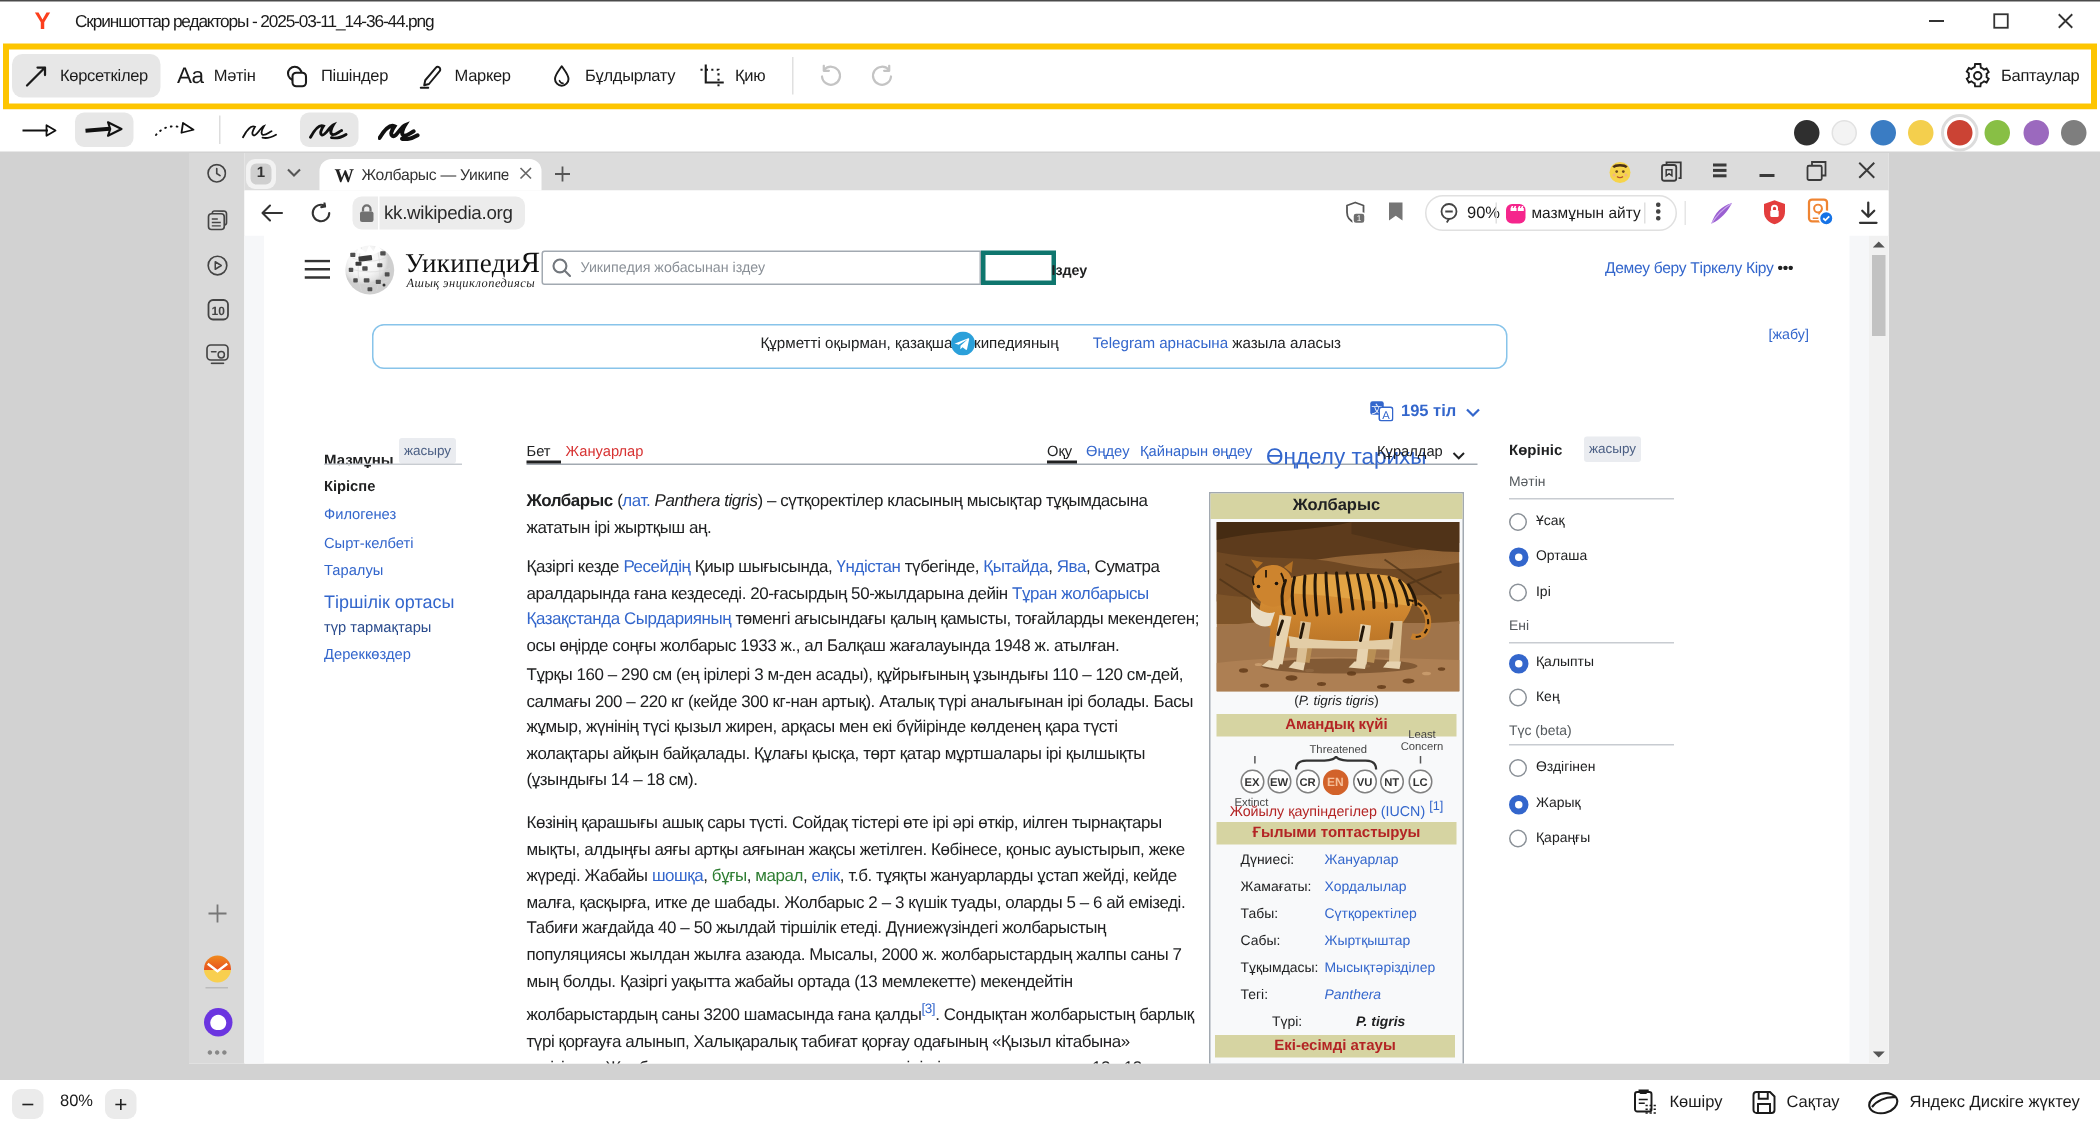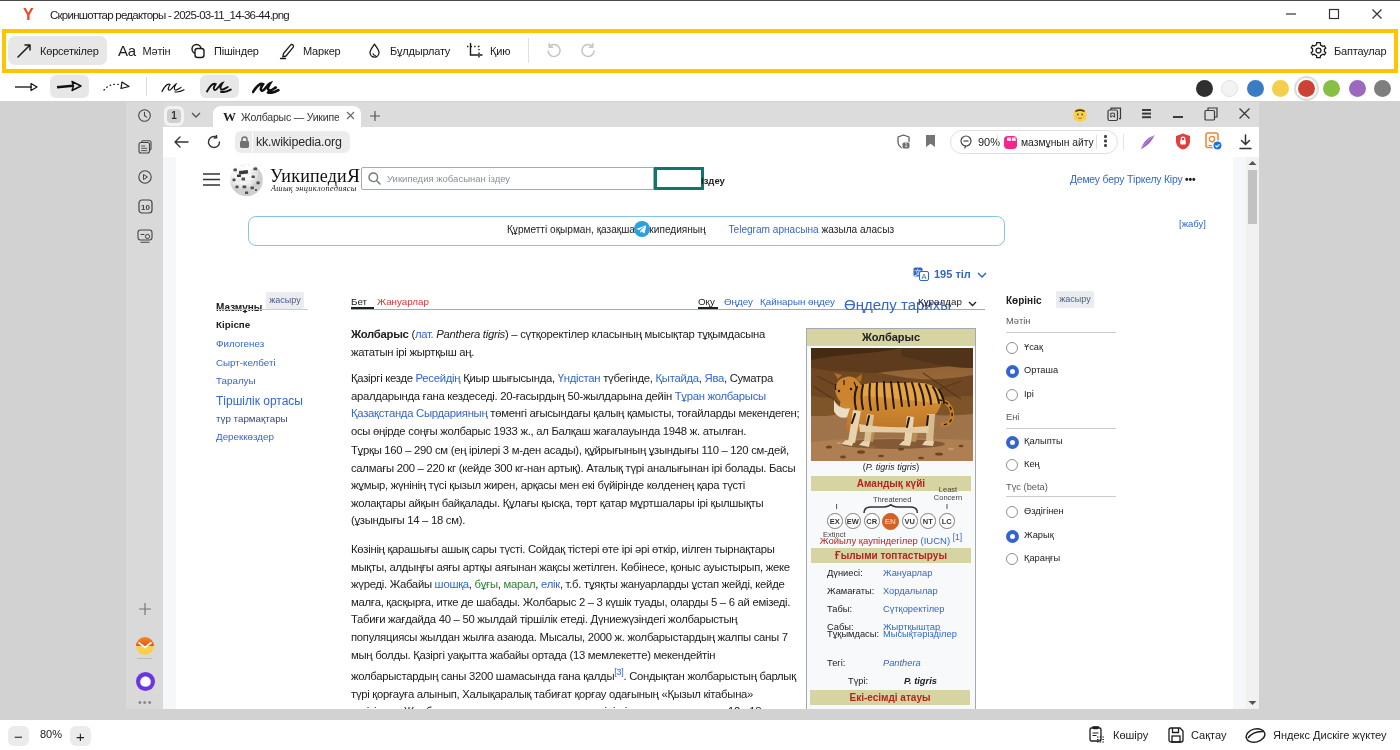--- a/index.html
+++ b/index.html
@@ -512,21 +512,21 @@
           <div class="iucn" style="left:95px;">VU</div>
           <div class="iucn" style="left:113px;">NT</div>
           <div class="iucn" style="left:132px;">LC</div>
           <div style="position:absolute; left:0; top:203px; width:168px; text-align:center; font-size:9.5px;"><span style="color:#b32424;">Жойылу қаупіндегілер</span> <span class="wlink">(IUCN)</span> <sup style="font-size:8.5px;" class="wlink">[1]</sup></div>
           <div style="position:absolute; left:4px; top:219px; width:160px; height:15px; background:#d6d4a2; text-align:center; font-size:10px; font-weight:bold; color:#b32424; line-height:15px;">Ғылыми топтастыруы</div>
         </div>
         <div class="taxrow" style="top:411px;"><span class="taxl">Дүниесі:</span><span class="wlink">Жануарлар</span></div>
         <div class="taxrow" style="top:429px;"><span class="taxl">Жамағаты:</span><span class="wlink">Хордалылар</span></div>
         <div class="taxrow" style="top:447px;"><span class="taxl">Табы:</span><span class="wlink">Сүтқоректілер</span></div>
         <div class="taxrow" style="top:465px;"><span class="taxl">Сабы:</span><span class="wlink">Жыртқыштар</span></div>
-        <div class="taxrow" style="top:472px;"><span class="taxl">Тұқымдасы:</span><span class="wlink">Мысықтәрізділер</span></div>
+        <div class="taxrow" style="top:483px;"><span class="taxl">Тұқымдасы:</span><span class="wlink">Мысықтәрізділер</span></div>
         <div class="taxrow" style="top:501px;"><span class="taxl">Тегі:</span><span class="wlink" style="font-style:italic;">Panthera</span></div>
         <div class="taxrow" style="top:519px;margin-left:21px;"><span class="taxl">Түрі:</span><span style="font-style:italic; font-weight:bold; color:#202122;">P. tigris</span></div>
         <div style="position:absolute; left:647px; top:533px; width:160px; height:15px; background:#d6d4a2; text-align:center; font-size:10px; font-weight:bold; color:#b32424; line-height:15px;">Екі-есімді атауы</div>
         <div class="para" style="top:384px;">Көзінің қарашығы ашық сары түсті. Сойдақ тістері өте ірі әрі өткір, иілген тырнақтары<br>мықты, алдыңғы аяғы артқы аяғынан жақсы жетілген. Көбінесе, қоныс ауыстырып, жеке<br>жүреді. Жабайы <span class="wlink">шошқа</span>, <span class="glink">бұғы</span>, <span class="glink">марал</span>, <span class="wlink">елік</span>, т.б. тұяқты жануарларды ұстап жейді, кейде<br>малға, қасқырға, итке де шабады. Жолбарыс 2 – 3 күшік туады, оларды 5 – 6 ай емізеді.<br>Табиғи жағдайда 40 – 50 жылдай тіршілік етеді. Дүниежүзіндегі жолбарыстың<br>популяциясы жылдан жылға азаюда. Мысалы, 2000 ж. жолбарыстардың жалпы саны 7<br>мың болды. Қазіргі уақытта жабайы ортада (13 мемлекетте) мекендейтін<br>жолбарыстардың саны 3200 шамасында ғана қалды<sup style="font-size:9px;" class="wlink">[3]</sup>. Сондықтан жолбарыстың барлық<br>түрі қорғауға алынып, Халықаралық табиғат қорғау одағының «Қызыл кітабына»<br>енгізілген. Жолбарысты қазақ халқы ежелден күштіліктін символы санаған. 12 - 13-</div>
 
         <span style="position:absolute; left:843px; top:138px; font-size:10px; font-weight:bold; color:#202122;">Көрініс</span>
         <div style="position:absolute; left:893px; top:134px; width:38px; height:17px; background:#eaecf0; border-radius:2px; font-size:9px; color:#4b5f84; text-align:center; line-height:17px;">жасыру</div>
         <span style="position:absolute; left:843px; top:159px; font-size:9.3px; color:#54595d;">Мәтін</span>
         <div style="position:absolute; left:843px; top:174.6px; width:110px; height:1px; background:#c8ccd1;"></div>
         <div class="radio" style="left:842.5px; top:185px;"></div>

